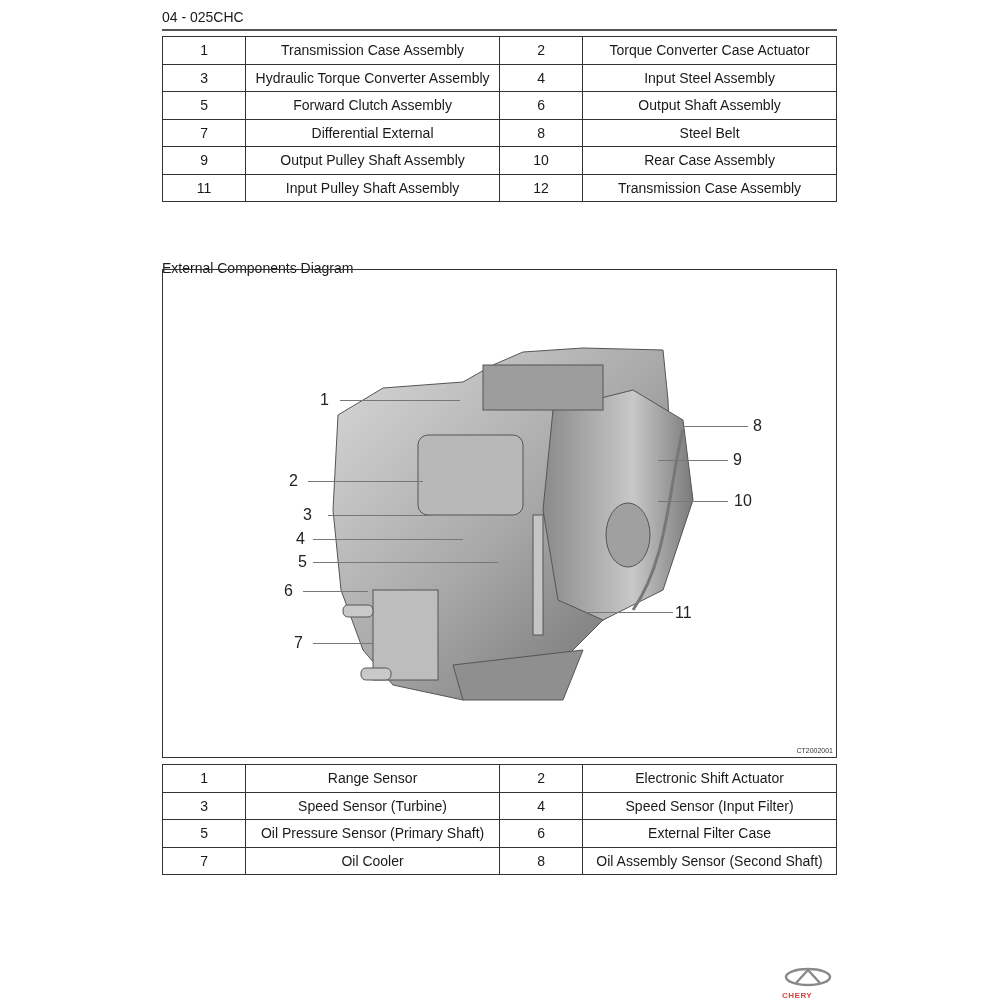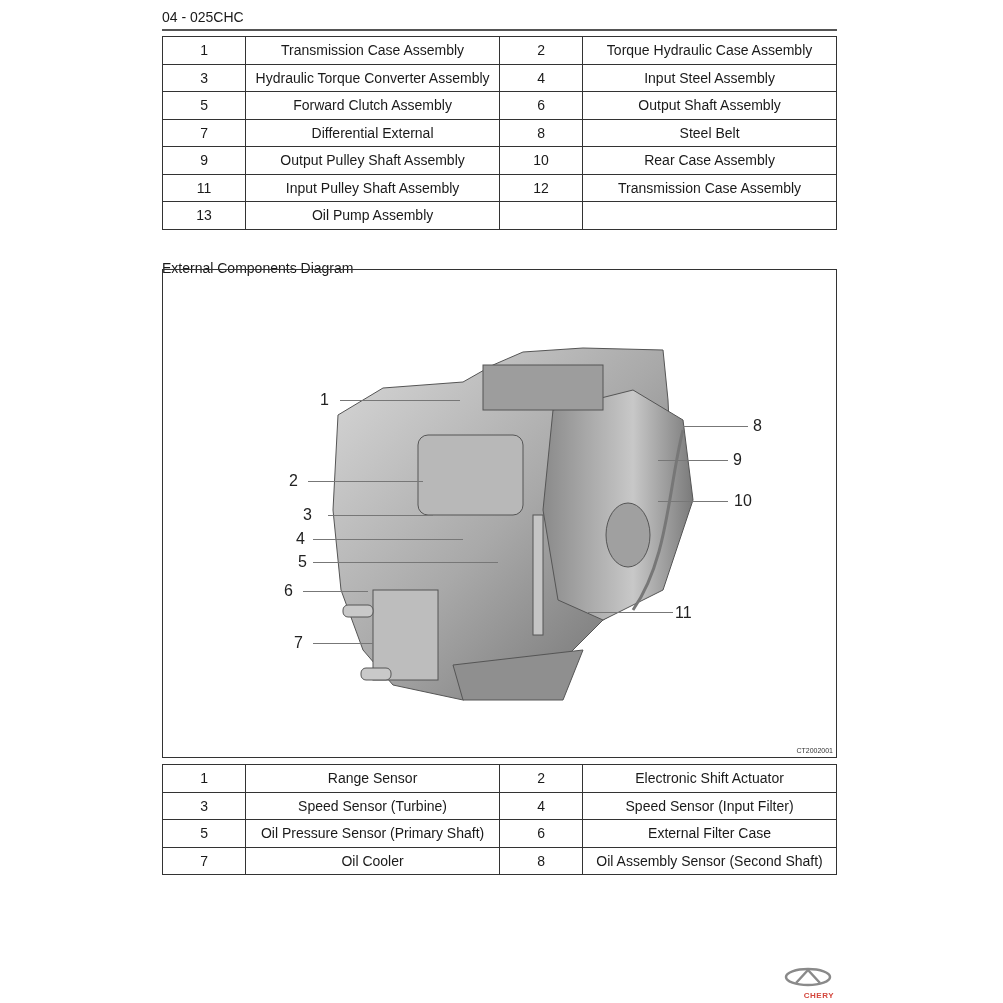--- a/index.html
+++ b/index.html
@@ -12,35 +12,35 @@
     table.parts td.name { width: 228px; }
     #table-top { top: 36px; }
     #table-bottom { top: 764px; }
     .section-title { position: absolute; left: 162px; top: 244px; font-size: 14px; font-weight: normal; margin-top: 16px; }
     .figure-box { position: absolute; left: 162px; top: 269px; width: 673px; height: 487px; border: 1.5px solid #333; }
     .figure-code { position: absolute; right: 3px; bottom: 3px; font-size: 7px; color: #333; }
     .callout { position: absolute; font-size: 16px; color: #222; }
     .leader { position: absolute; height: 1px; background: #777; }
     .footer-page { position: absolute; left: 162px; top: 1007px; font-size: 15px; }
     .logo { position: absolute; left: 782px; top: 966px; width: 52px; height: 34px; }
-    .logo-text { position: absolute; left: 0; right: 0; bottom: 0; text-align: right; font-size: 8px; color: #d4463c; letter-spacing: 0.5px; font-weight: bold; }
+    .logo-text { position: absolute; left: 0; right: 0; bottom: 0; text-align: left; font-size: 8px; color: #d4463c; letter-spacing: 0.5px; font-weight: bold; }
   </style>
 </head>
 <body>
 
 <div class="header-code">04 - 025CHC</div>
 <div class="header-rule"></div>
 
 <table class="parts" id="table-top">
   <tbody>
     <tr>
       <td class="num">1</td>
       <td class="name">Transmission Case Assembly</td>
       <td class="num">2</td>
-      <td class="name">Torque Hydraulic Case Assembly</td>
+      <td class="name">Torque Converter Case Actuator</td>
     </tr>
     <tr>
       <td class="num">3</td>
       <td class="name">Hydraulic Torque Converter Assembly</td>
       <td class="num">4</td>
       <td class="name">Input Steel Assembly</td>
     </tr>
     <tr>
       <td class="num">5</td>
       <td class="name">Forward Clutch Assembly</td>
@@ -57,26 +57,20 @@
       <td class="num">9</td>
       <td class="name">Output Pulley Shaft Assembly</td>
       <td class="num">10</td>
       <td class="name">Rear Case Assembly</td>
     </tr>
     <tr>
       <td class="num">11</td>
       <td class="name">Input Pulley Shaft Assembly</td>
       <td class="num">12</td>
       <td class="name">Transmission Case Assembly</td>
-    </tr>
-    <tr>
-      <td class="num">13</td>
-      <td class="name">Oil Pump Assembly</td>
-      <td class="num"></td>
-      <td class="name"></td>
     </tr>
   </tbody>
 </table>
 
 <div class="section-title">External Components Diagram</div>
 
 <div class="figure-box">
   <svg width="673" height="487" viewBox="0 0 673 487" style="position:absolute;left:0;top:0;">
     <defs>
       <linearGradient id="metal" x1="0" y1="0" x2="1" y2="1">

